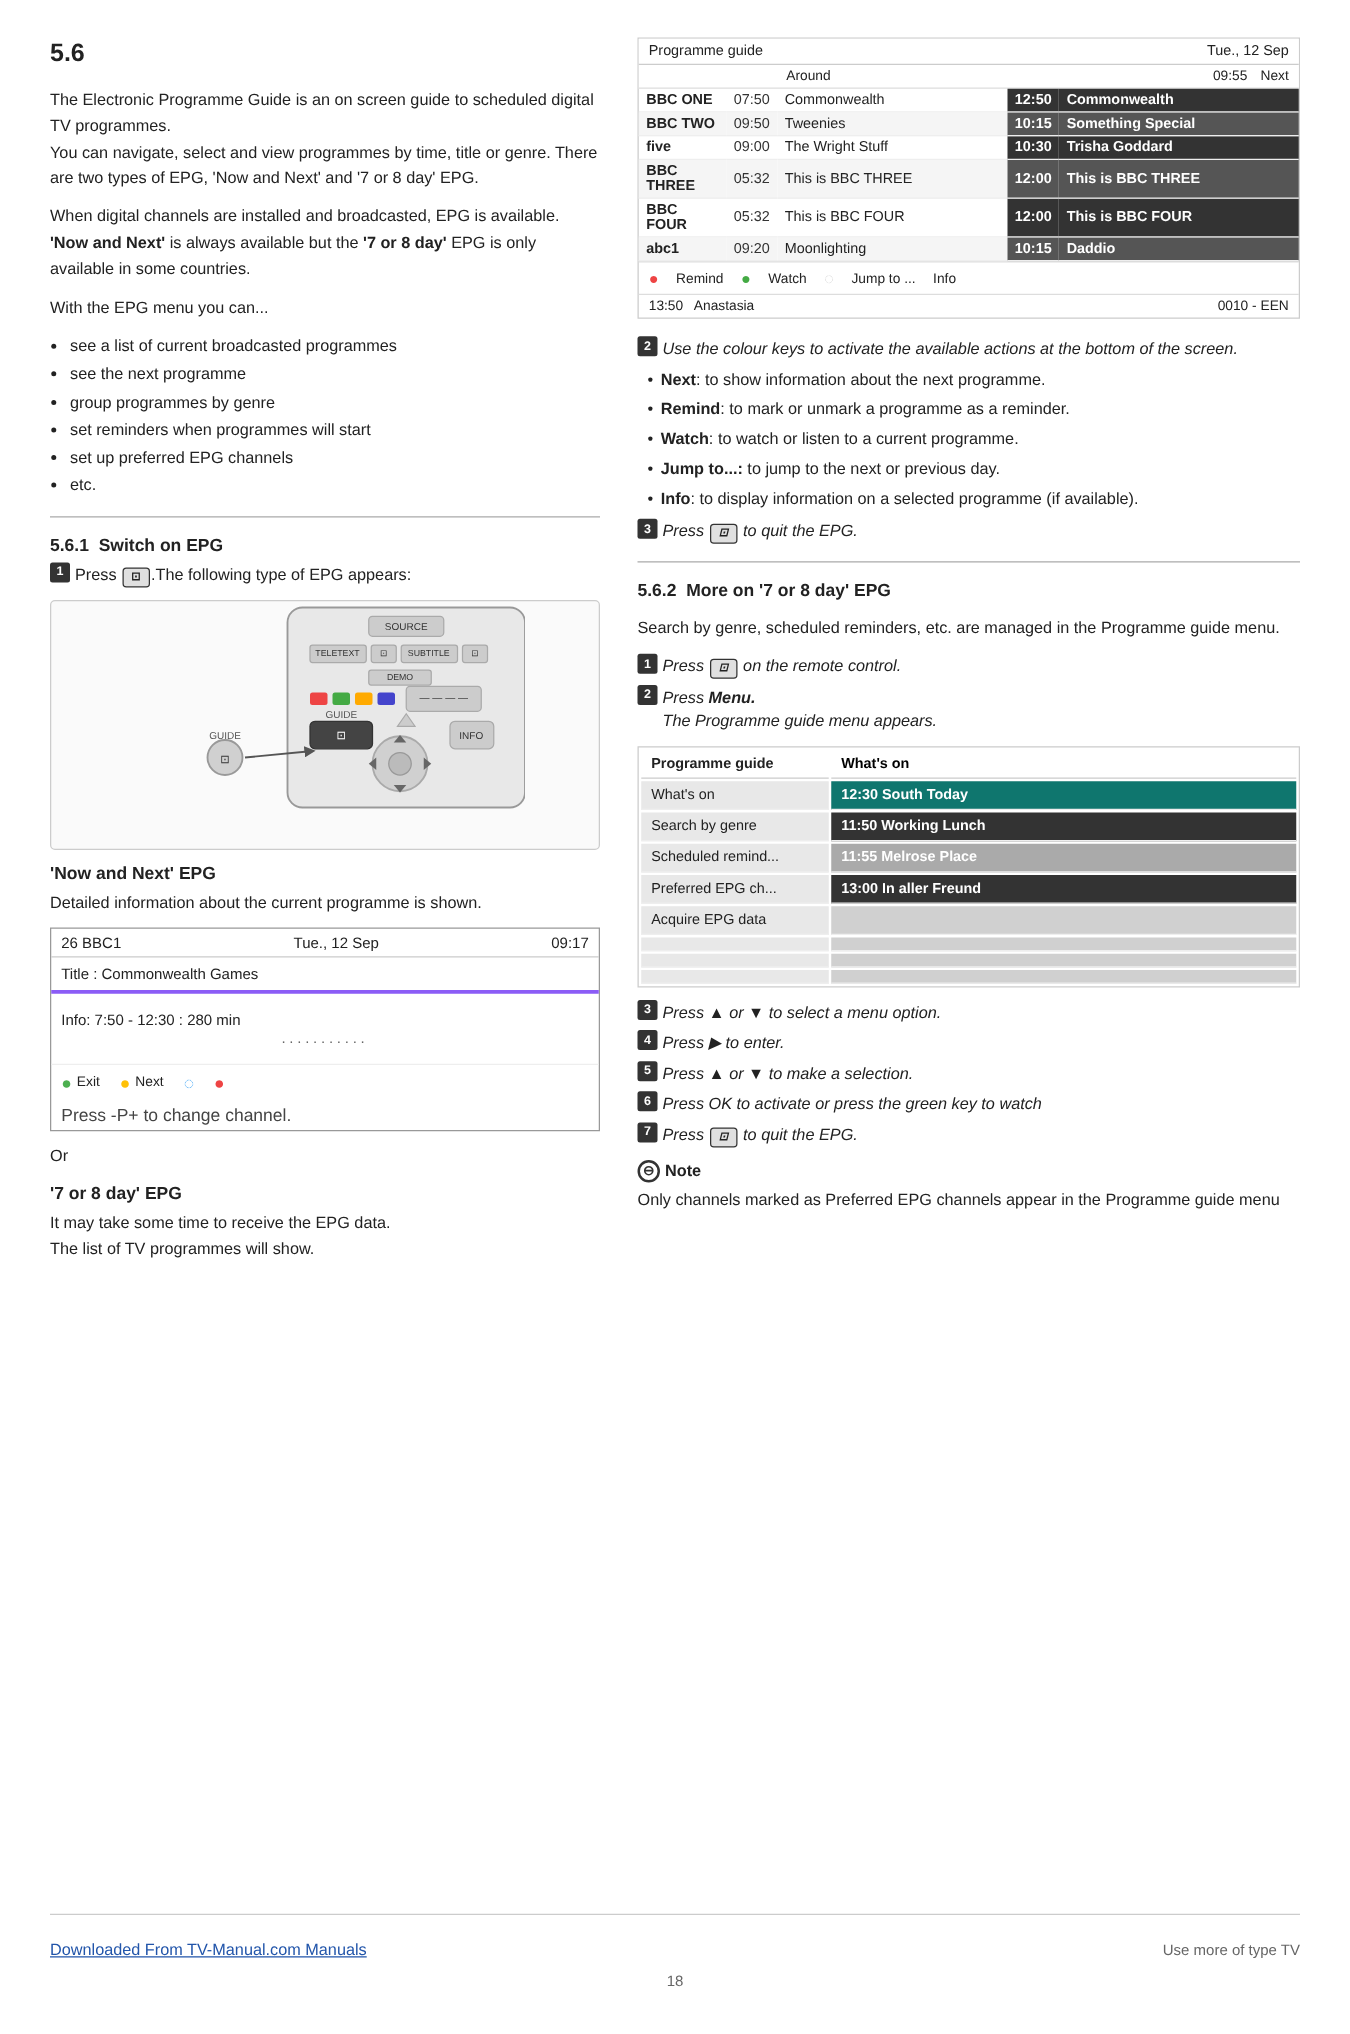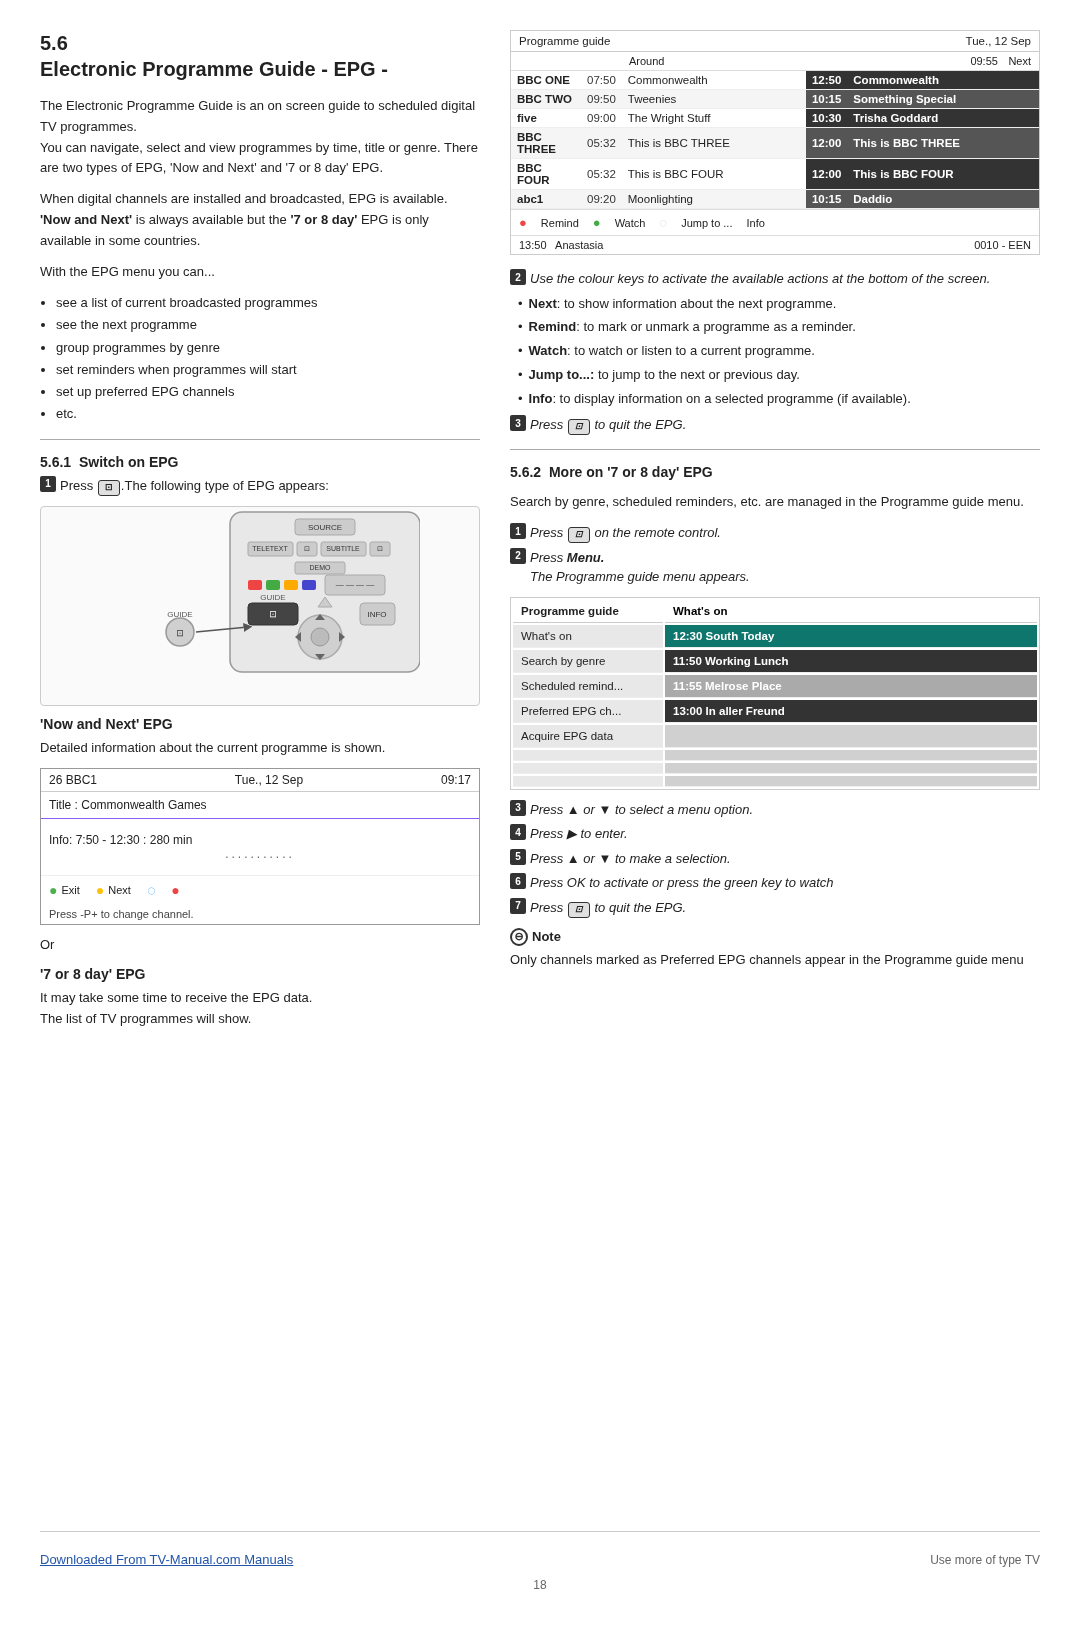--- a/index.html
+++ b/index.html
@@ -126,21 +126,21 @@
     .epg-box-header {
       display: flex;
       justify-content: space-between;
       align-items: center;
       padding: 4px 8px;
       border-bottom: 1px solid #ccc;
       font-size: 12px;
     }
     .epg-box-title-row {
       padding: 6px 8px;
-      border-bottom: 1px solid #8b5cf6;
+      border-bottom: 3px solid #8b5cf6;
       font-size: 12px;
     }
     .epg-box-info {
       padding: 14px 8px 8px 8px;
       min-height: 50px;
       font-size: 12px;
     }
     .epg-box-dots {
       text-align: center;
       letter-spacing: 3px;
@@ -158,21 +158,21 @@
     .epg-footer-item {
       display: flex;
       align-items: center;
       gap: 4px;
     }
     .dot-green { color: #4caf50; font-size: 14px; }
     .dot-yellow { color: #ffc107; font-size: 14px; }
     .dot-blue { color: #2196f3; font-size: 14px; }
     .epg-box-press {
       padding: 4px 8px;
-      font-size: 11px;
+      font-size: 14px;
       color: #444;
     }
 
     
     .prog-guide-wrap {
       border: 1px solid #ccc;
       font-size: 11.5px;
       margin-bottom: 14px;
     }
     .prog-guide-header {
@@ -347,21 +347,20 @@
 </head>
 <body>
 
 <div class="page">
   <div class="main-content">
 
     <div class="left-col">
 
       <div class="section-title">
         <span>5.6</span>
-        <span>Electronic Programme Guide - EPG -</span>
       </div>
 
       <p class="para">
         <span>The Electronic Programme Guide is an on screen guide to scheduled digital TV programmes.</span>
         <br>
         <span>You can navigate, select and view programmes by time, title or genre. There are two types of EPG, 'Now and Next' and '7 or 8 day' EPG.</span>
       </p>
 
       <p class="para">
         <span>When digital channels are installed and broadcasted, EPG is available.</span> <strong>'Now and Next'</strong> <span>is always available but the</span> <strong>'7 or 8 day'</strong> <span>EPG is only available in some countries.</span>

